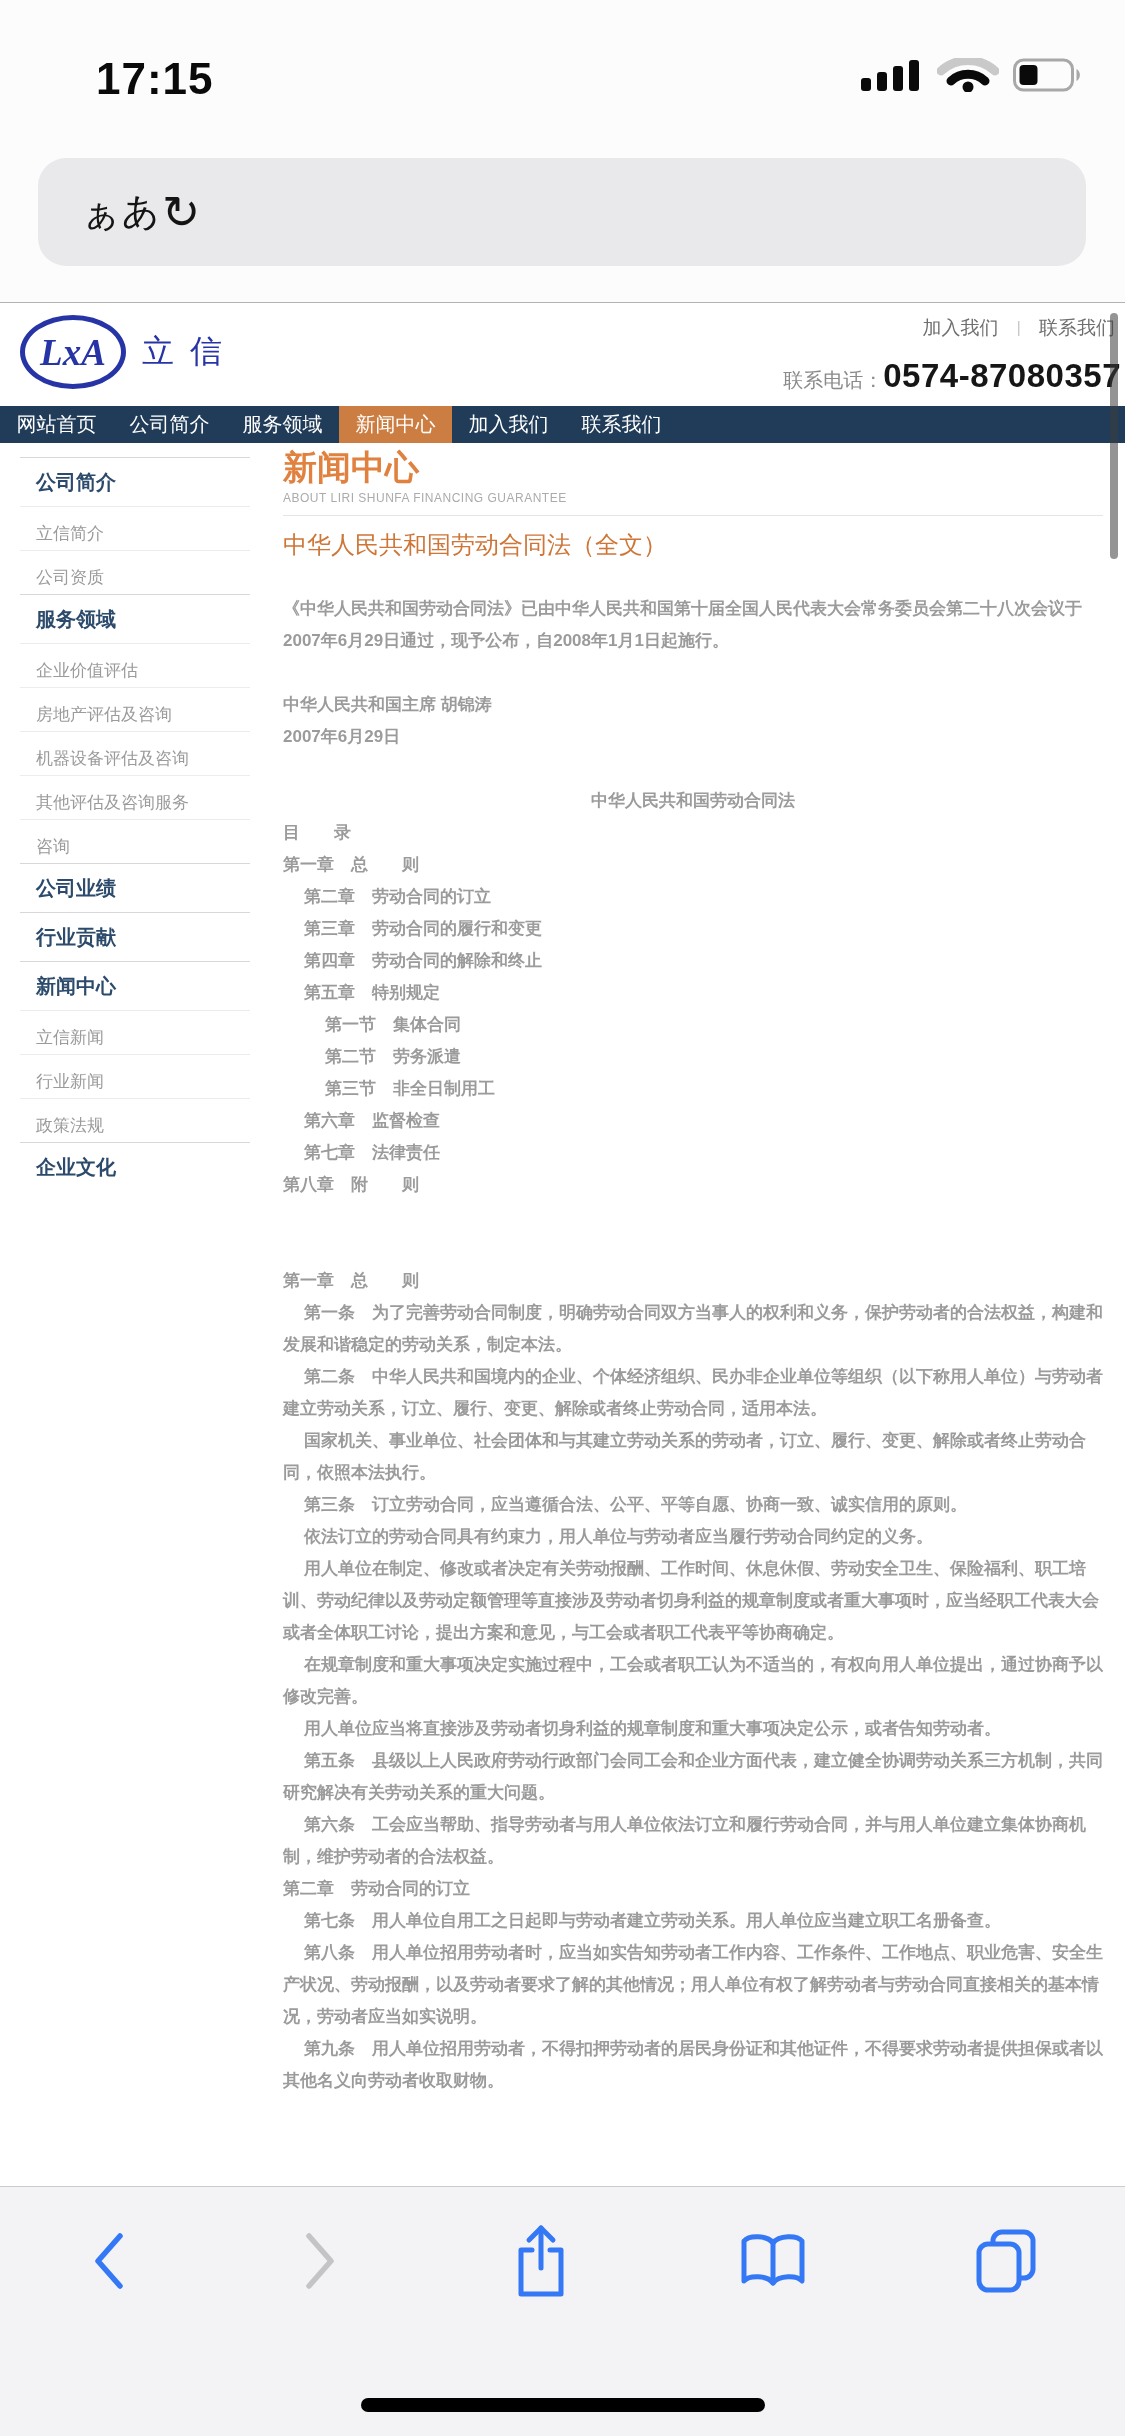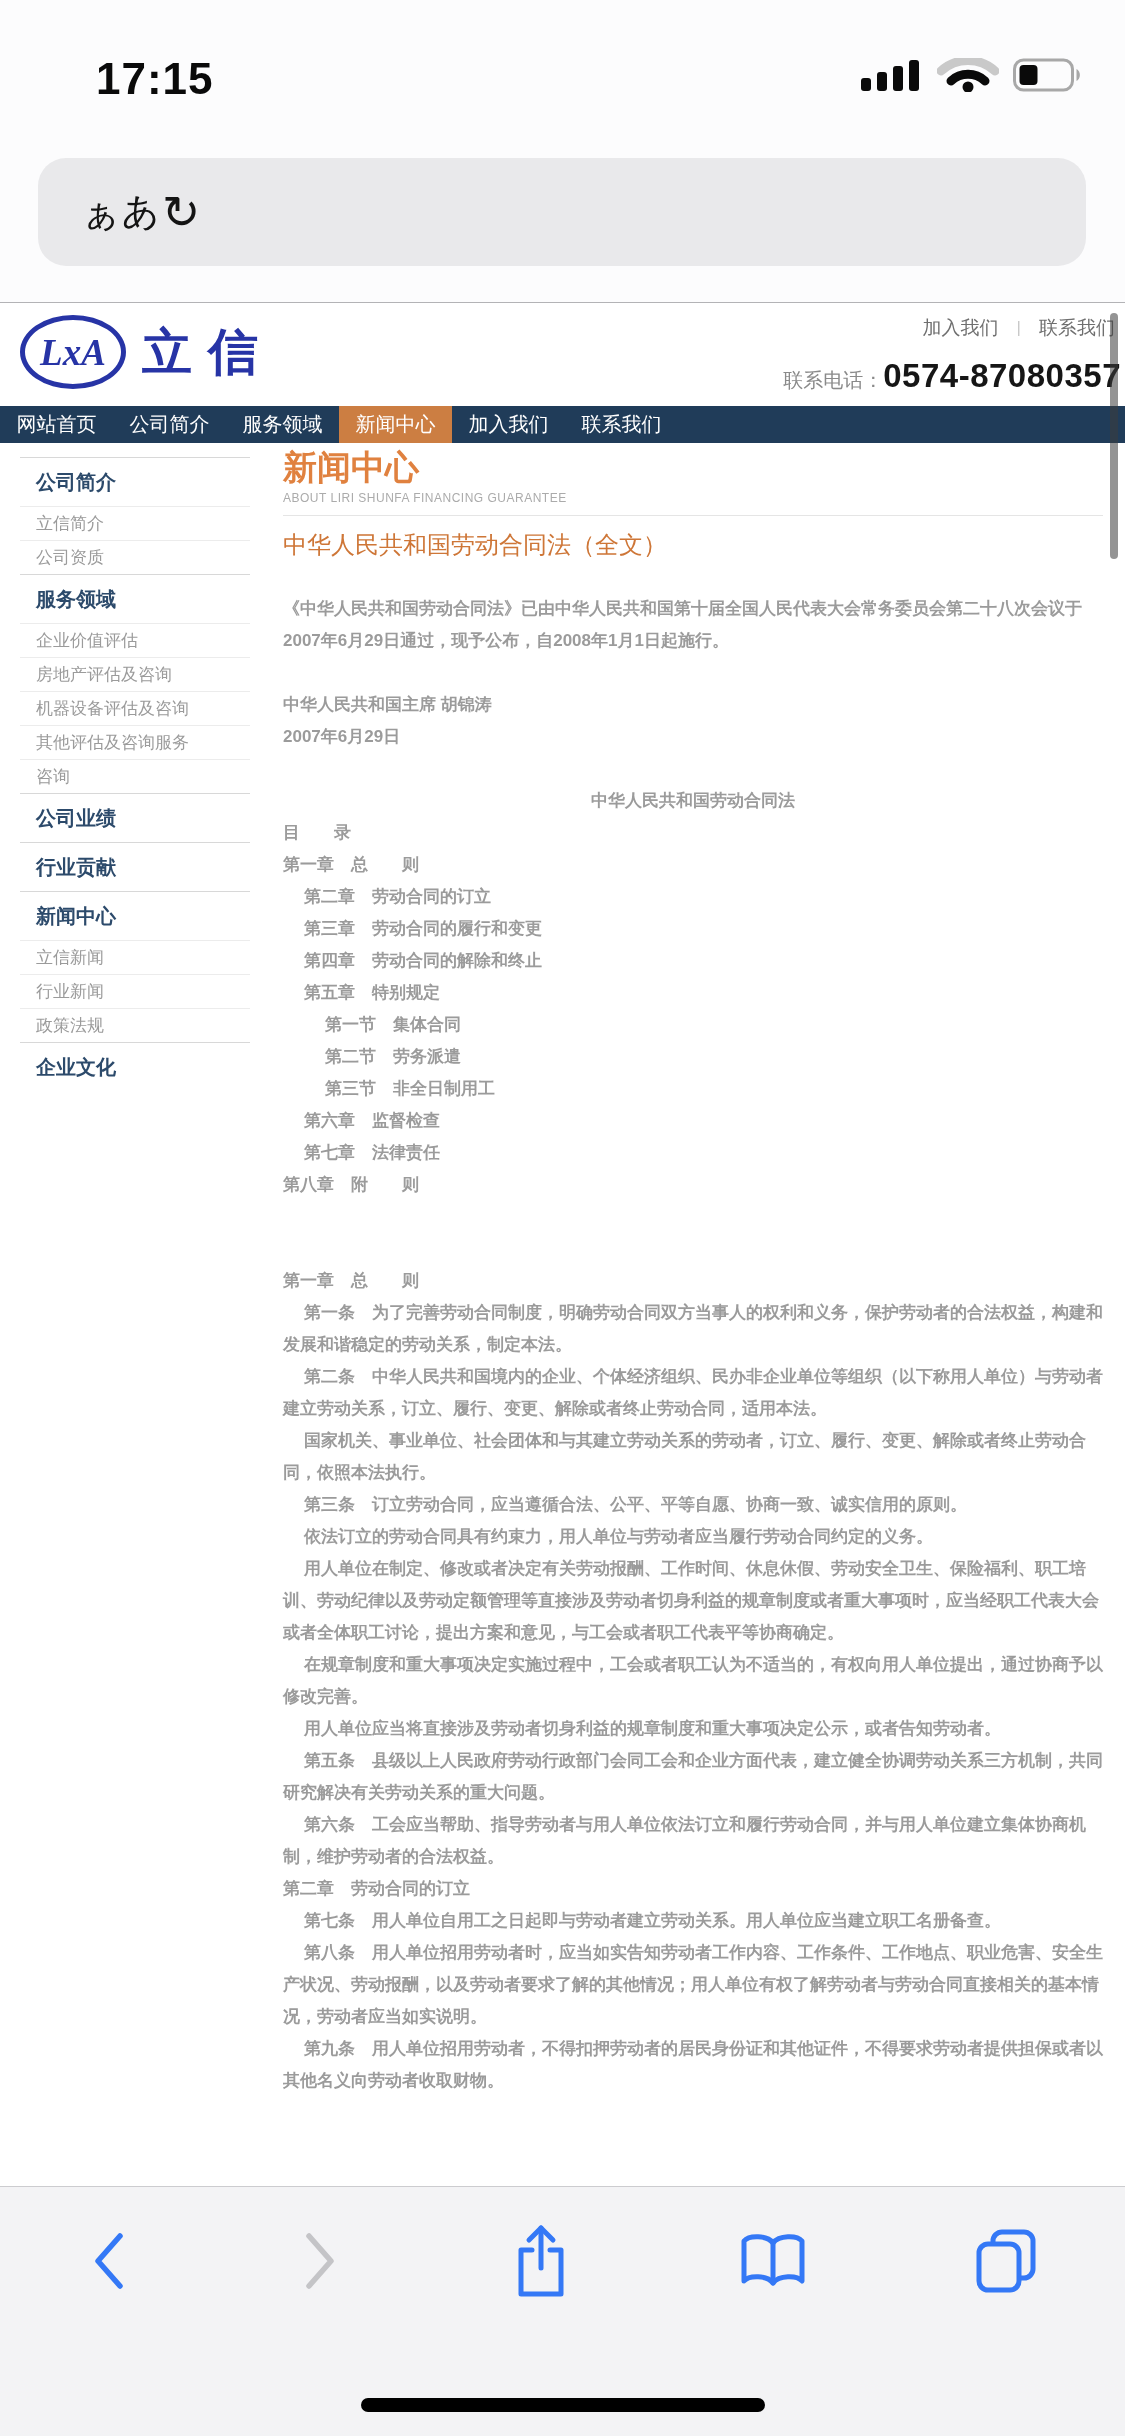--- a/index.html
+++ b/index.html
@@ -33,40 +33,40 @@
   .scrollbar { position:absolute; top:10px; right:7px; width:8px; height:246px; background:rgba(60,60,60,.55); border-radius:4px; }
 
   .site-header { position:relative; height:103px; background:#fff; }
   .logo { position:absolute; left:20px; top:12px; display:flex; align-items:center; gap:16px; }
   .logo-oval {
     width:106px; height:74px; border:5px solid #2734a6; border-radius:50%;
     display:flex; align-items:center; justify-content:center;
     font-family:"Liberation Serif","DejaVu Serif",serif; font-style:italic; font-weight:bold;
     font-size:37px; color:#2734a6;
   }
-  .logo-cn { font-family:"Liberation Serif","DejaVu Serif",serif; font-weight:bold; font-size:50px; color:#2734a6; letter-spacing:16px; }
+  .logo-cn { font-family:"Liberation Serif","DejaVu Serif",serif; font-weight:normal; font-size:32px; color:#2734a6; letter-spacing:16px; }
   .header-right { position:absolute; right:4px; top:12px; text-align:right; }
   .top-links { display:flex; justify-content:flex-end; align-items:center; gap:18px; margin-bottom:16px; margin-right:6px; }
   .hl { font-size:19px; color:#6f6f6f; }
   .hsep { font-size:17px; color:#c9c9c9; }
   .phone-row { white-space:nowrap; }
   .phone-label { font-size:20px; color:#8a8a8a; }
   .phone-number { font-size:33px; font-weight:bold; color:#161616; letter-spacing:.5px; }
 
   .main-nav { height:37px; background:#203c59; display:flex; }
   .nav-item { width:113px; height:37px; display:flex; align-items:center; justify-content:center;
               color:#fff; font-size:20px; white-space:nowrap; }
   .nav-item.active { background:#cc7e42; }
 
   .content { display:flex; align-items:flex-start; padding-left:20px; }
   
   .sidebar { width:230px; margin-top:14px; }
   .sb-row { border-top:1px solid #e2e2e2; padding-left:16px; }
   .sb-row.head { padding-top:11px; padding-bottom:10px; font-size:20px; font-weight:bold; color:#2c4a6b; border-top:1px solid #d8d8d8; }
-  .sb-row.item { padding-top:5px; padding-bottom:5px; font-size:17px; color:#9b9b9b; border-top:1px solid #ececec; }
+  .sb-row.item { padding-top:15px; padding-bottom:5px; font-size:17px; color:#9b9b9b; border-top:1px solid #ececec; }
 
   
   .article { width:820px; margin-left:33px; margin-top:6px; }
   .page-title { font-size:34px; font-weight:bold; color:#e0813f; line-height:1.1; }
   .page-subtitle { margin-top:5px; font-size:12px; color:#ababab; letter-spacing:.5px; }
   .title-rule { border-bottom:1px solid #e5e5e5; margin-top:10px; }
   .article-title { margin-top:13px; font-size:24px; font-weight:normal; color:#ce7637; }
   .paragraphs { margin-top:32px;font-weight:bold; }
   .paragraphs p { font-size:17px; line-height:32px; color:#9b9b9b; }
   .paragraphs p.ti  { text-indent:21px; }

